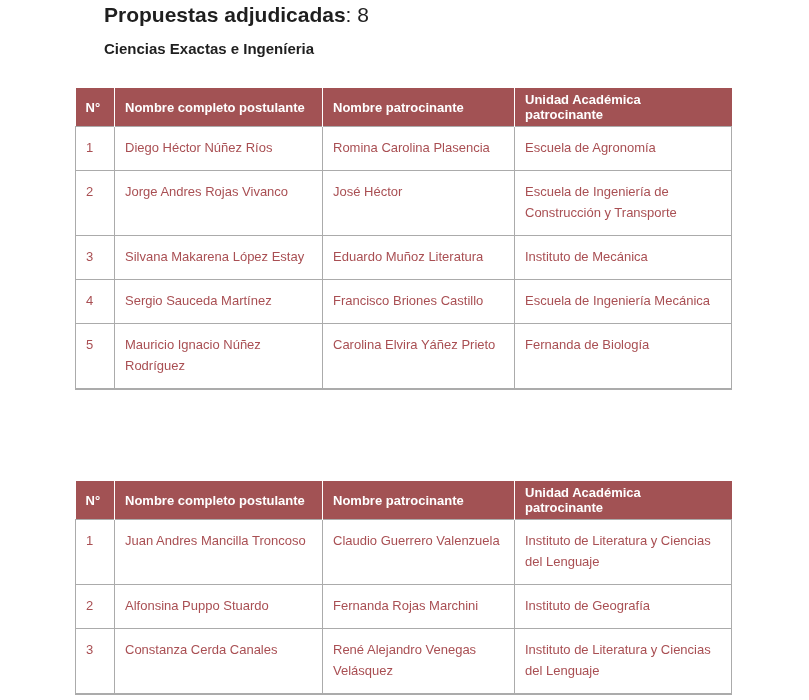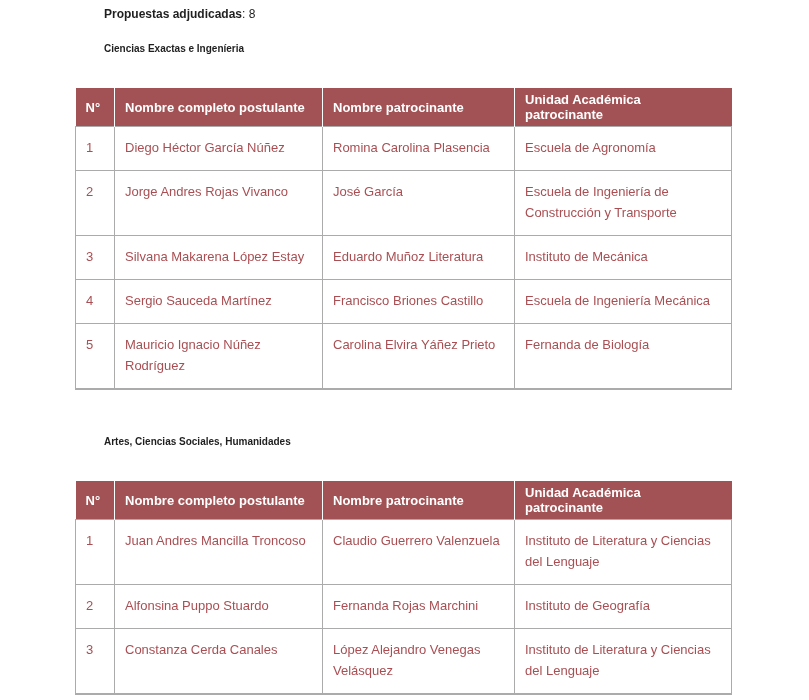--- a/index.html
+++ b/index.html
@@ -9,31 +9,31 @@
     height: 700px;
     background: #ffffff;
     overflow: hidden;
     font-family: "Liberation Sans", sans-serif;
     -webkit-font-smoothing: antialiased;
   }
   .doc-title {
     position: absolute;
     left: 104px;
     top: 5px;
-    font-size: 12px;
+    font-size: 21px;
     color: var(--heading-text, #1f1f1f);
     line-height: 19px;
     white-space: nowrap;
   }
   .doc-title .b { font-weight: 700; }
   .sec-heading {
     position: absolute;
     left: 104px;
     margin: 0;
-    font-size: 10px;
+    font-size: 15px;
     font-weight: 700;
     color: var(--heading-text, #1f1f1f);
     line-height: 19px;
     white-space: nowrap;
   }
   .h-sec1 { top: 39px; }
   .h-sec2 { top: 432px; }
 
   table.grid {
     position: absolute;
@@ -93,28 +93,28 @@
       <tr>
         <th>N°</th>
         <th>Nombre completo postulante</th>
         <th>Nombre patrocinante</th>
         <th>Unidad Académica patrocinante</th>
       </tr>
     </thead>
     <tbody>
         <tr>
           <td>1</td>
-          <td>Diego Héctor García Núñez</td>
+          <td>Diego Héctor Núñez Ríos</td>
           <td>Romina Carolina Plasencia</td>
           <td>Escuela de Agronomía</td>
         </tr>
         <tr>
           <td>2</td>
           <td>Jorge Andres Rojas Vivanco</td>
-          <td>José García</td>
+          <td>José Héctor</td>
           <td>Escuela de Ingeniería de Construcción y Transporte</td>
         </tr>
         <tr>
           <td>3</td>
           <td>Silvana Makarena López Estay</td>
           <td>Eduardo Muñoz Literatura</td>
           <td>Instituto de Mecánica</td>
         </tr>
         <tr>
           <td>4</td>
@@ -124,21 +124,20 @@
         </tr>
         <tr>
           <td>5</td>
           <td>Mauricio Ignacio Núñez Rodríguez</td>
           <td>Carolina Elvira Yáñez Prieto</td>
           <td>Fernanda de Biología</td>
         </tr>
       </tbody>
   </table>
 
-  <h2 class="sec-heading h-sec2">Artes, Ciencias Sociales, Humanidades</h2>
 
   <table class="grid t2">
     <colgroup>
       <col style="width:39px">
         <col style="width:208px">
         <col style="width:192px">
         <col style="width:217px">
     </colgroup>
     <thead>
       <tr>
@@ -157,19 +156,19 @@
         </tr>
         <tr>
           <td>2</td>
           <td>Alfonsina Puppo Stuardo</td>
           <td>Fernanda Rojas Marchini</td>
           <td>Instituto de Geografía</td>
         </tr>
         <tr>
           <td>3</td>
           <td>Constanza Cerda Canales</td>
-          <td>López Alejandro Venegas Velásquez</td>
+          <td>René Alejandro Venegas Velásquez</td>
           <td>Instituto de Literatura y Ciencias del Lenguaje</td>
         </tr>
       </tbody>
   </table>
 
 </div>
 
 </body></html>

